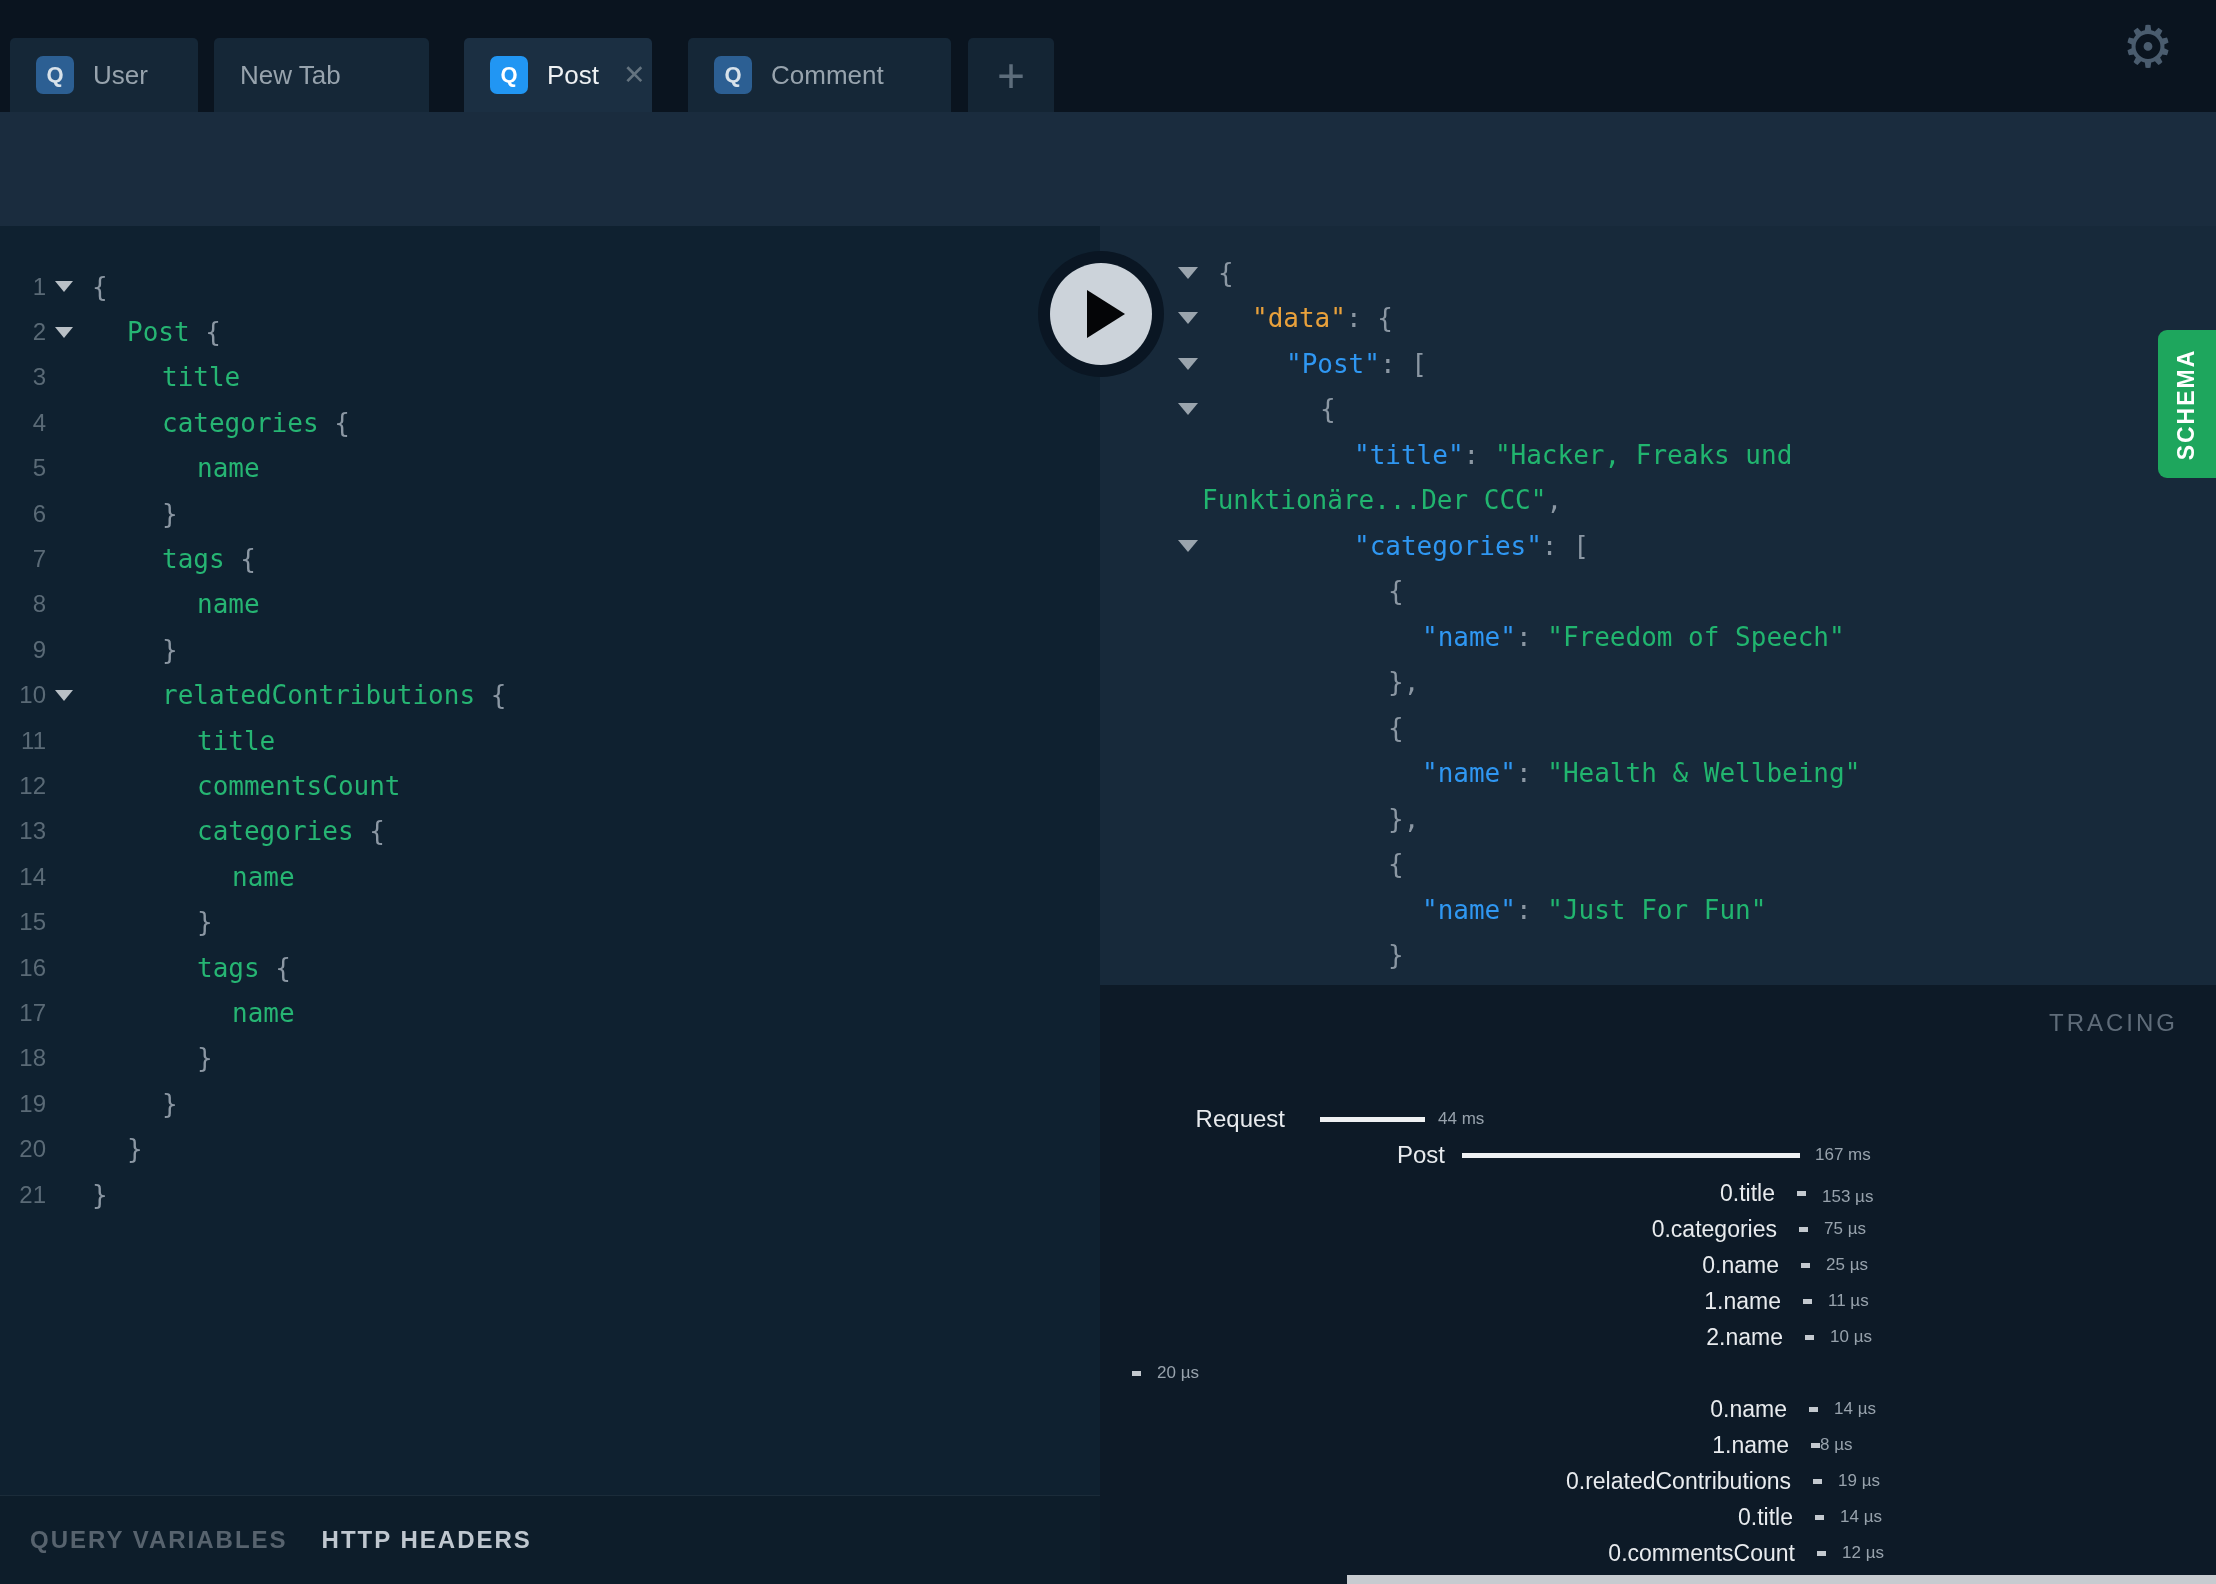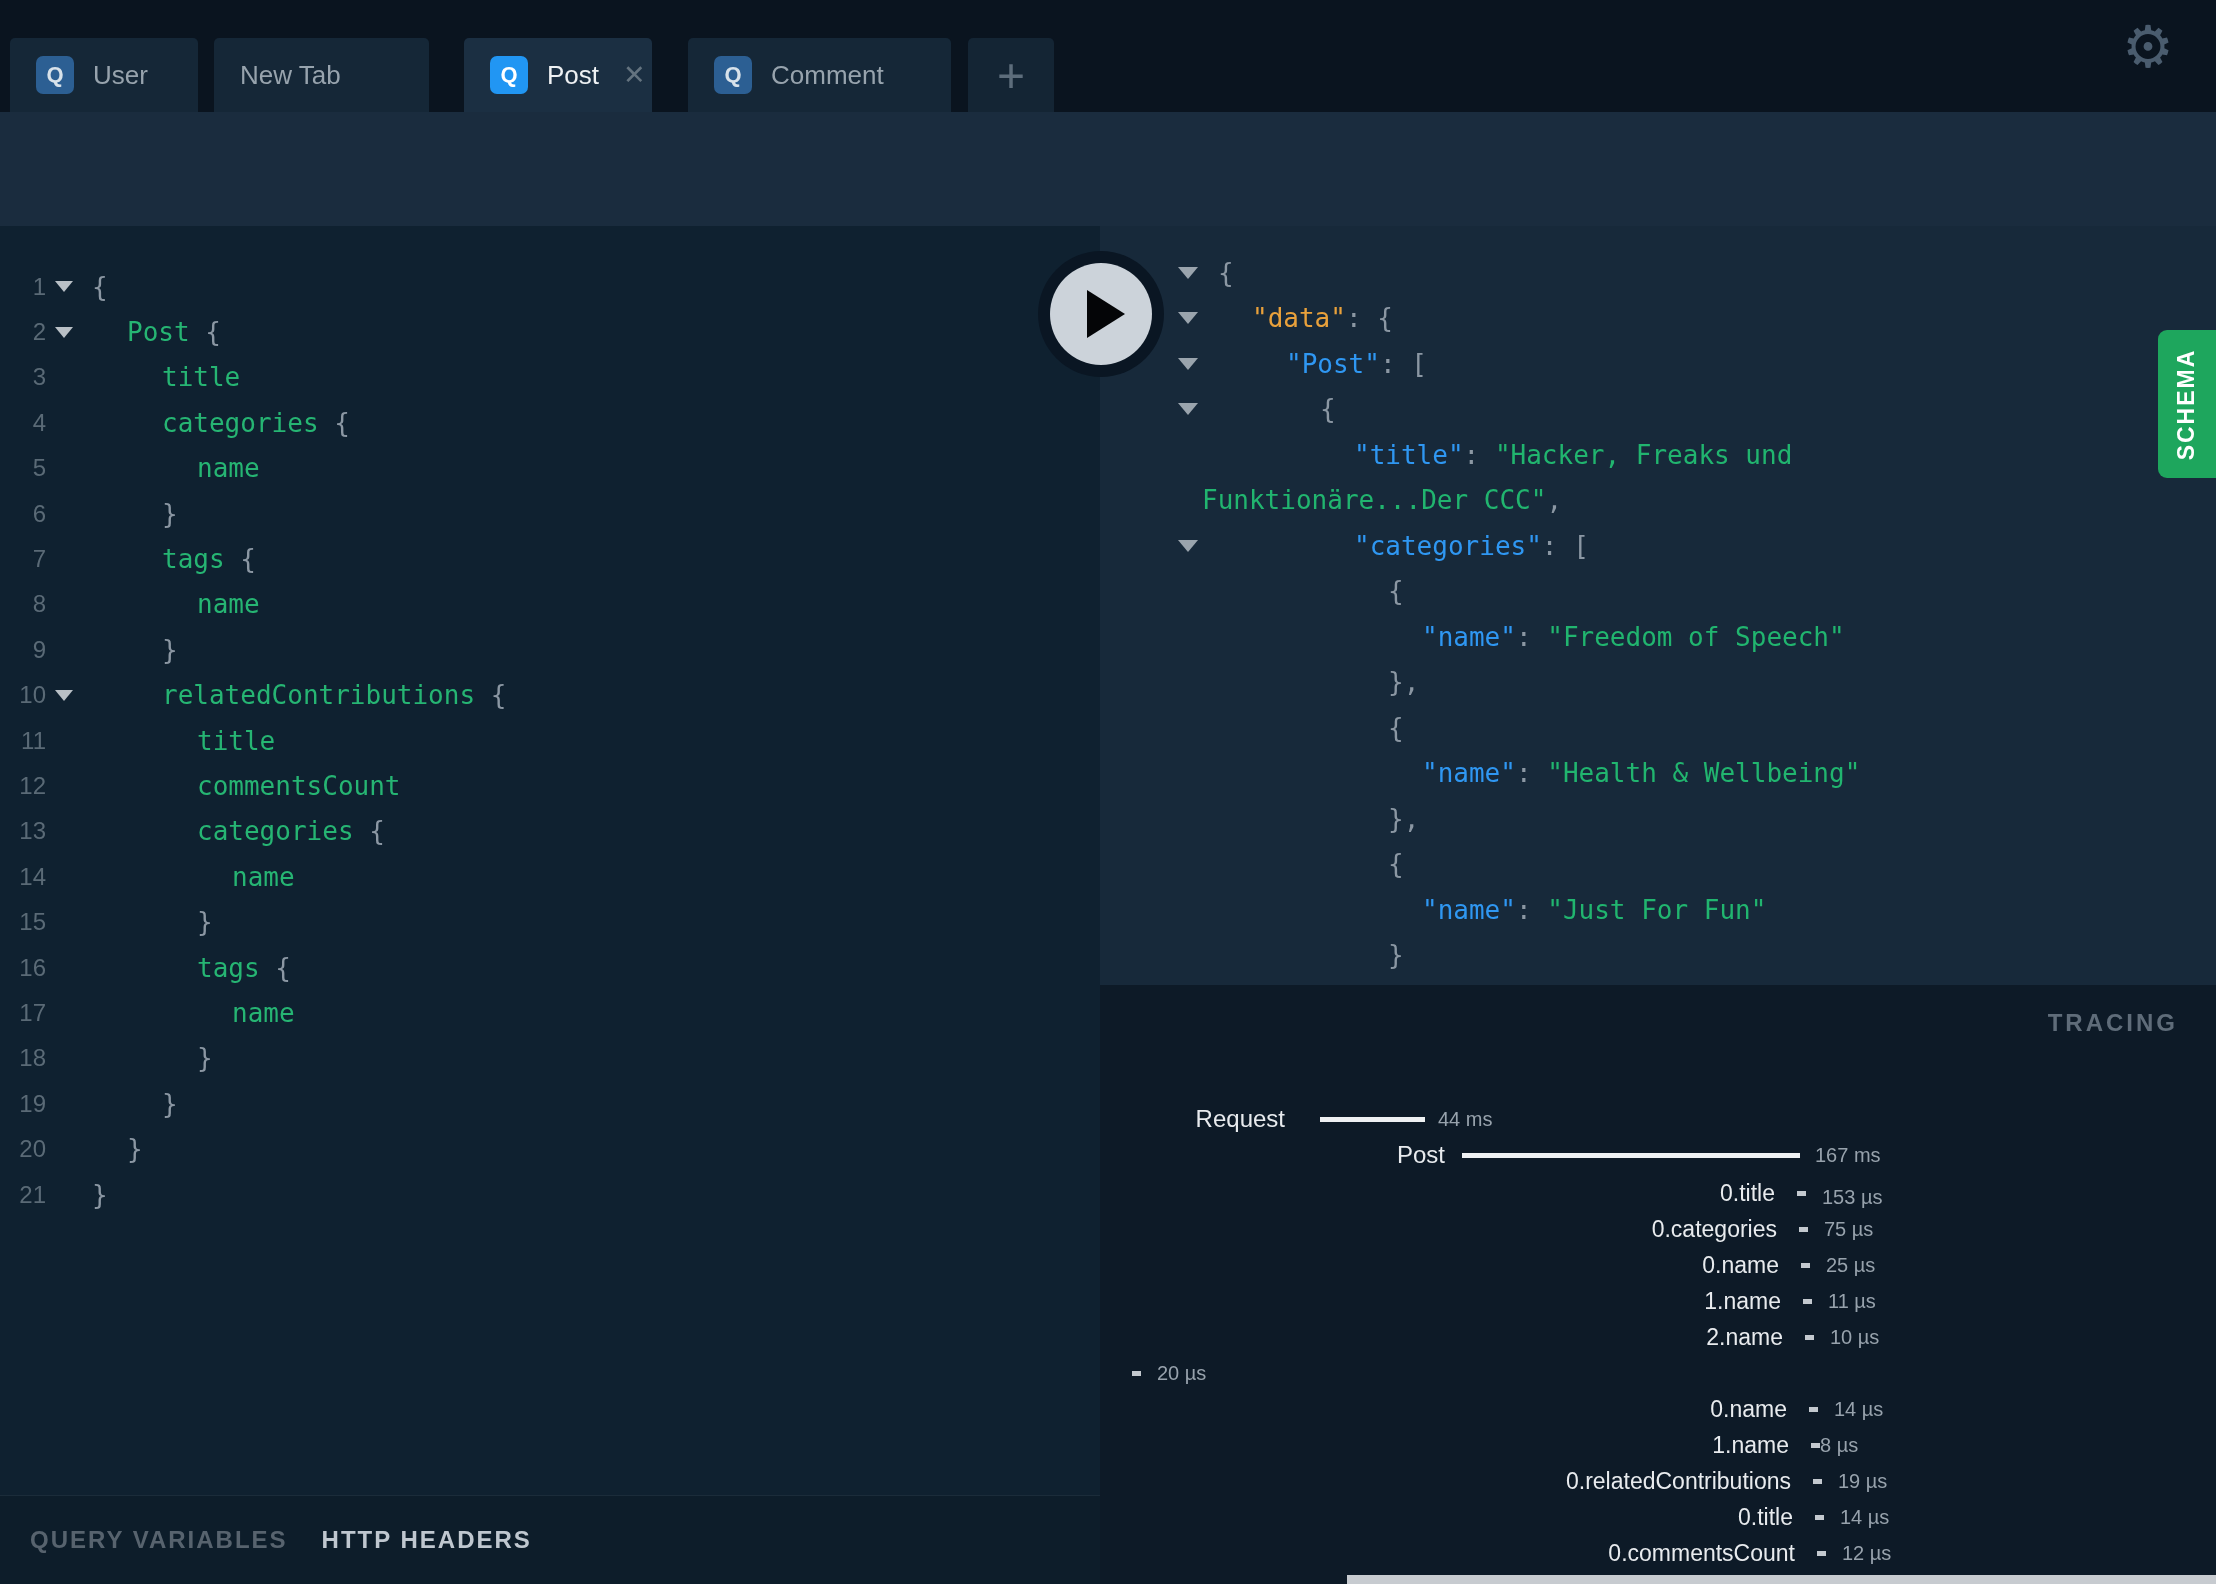--- a/index.html
+++ b/index.html
@@ -75,26 +75,26 @@
   .play-face { width:102px; height:102px; border-radius:50%; background:#ccd3da; display:flex; align-items:center; justify-content:center; }
   .play-tri { width:0; height:0; border-top:24px solid transparent; border-bottom:24px solid transparent; border-left:38px solid #040507; margin-left:10px; }
   
   .schema {
     position:absolute; left:2158px; top:330px; width:58px; height:148px; background:#1ea65d;
     border-radius:9px 0 0 9px; display:flex; align-items:center; justify-content:center; cursor:pointer; z-index:7;
   }
   .schema span { transform:rotate(-90deg); color:#ffffff; font-weight:bold; font-size:23px; letter-spacing:2px; white-space:nowrap; }
   
   .tracing { position:absolute; left:1100px; top:985px; width:1116px; height:599px; background:#0d1a27; overflow:hidden; }
-  .tracing-title { position:absolute; right:38px; top:24px; color:#5f6c79; font-size:24px; font-weight:bold; letter-spacing:3px; }
+  .tracing-title { position:absolute; right:38px; top:24px; color:#5f6c79; font-size:24px; font-weight:normal; letter-spacing:3px; }
   .trow { position:absolute; height:36px; display:flex; align-items:center; }
   .tlabel { text-align:right; color:#e8ebee; font-size:23px; flex:0 0 auto; white-space:nowrap; }
   .tbar { height:5px; background:#eef1f3; flex:0 0 auto; }
   .tdash { width:9px; height:5px; background:#c3c9cf; margin-left:22px; flex:0 0 auto; }
-  .tval { color:#97a2ac; font-size:20px; white-space:nowrap; }
+  .tval { color:#97a2ac; font-size:17px; white-space:nowrap; }
   .trow.span-row .tlabel { font-size:24px; }
   
   .hscroll { position:absolute; left:1347px; top:1575px; width:869px; height:9px; background:#c7cbd0; z-index:10; cursor:pointer; }
 </style>
 </head>
 <body>
 
 <div class="app">
 
   <div class="tabbar">

